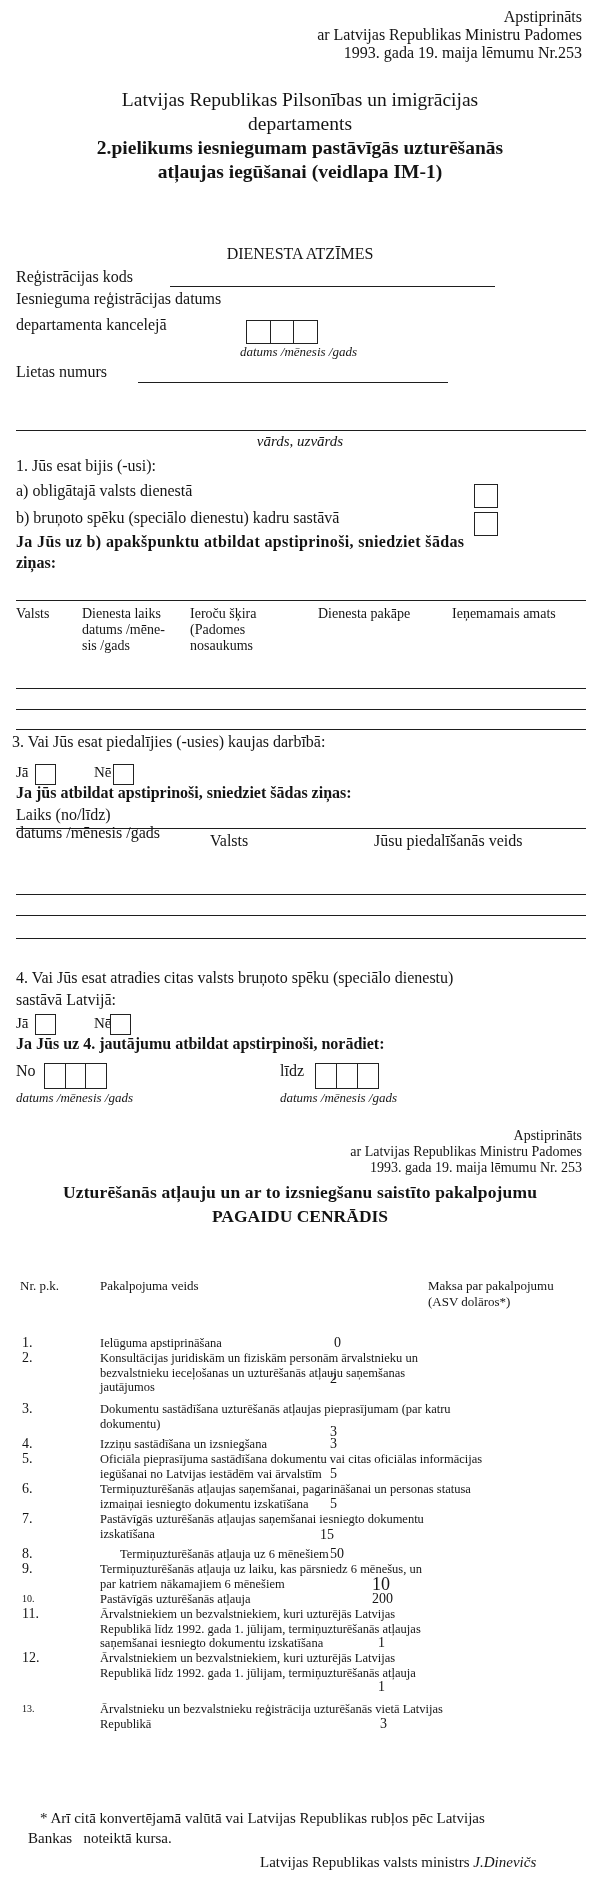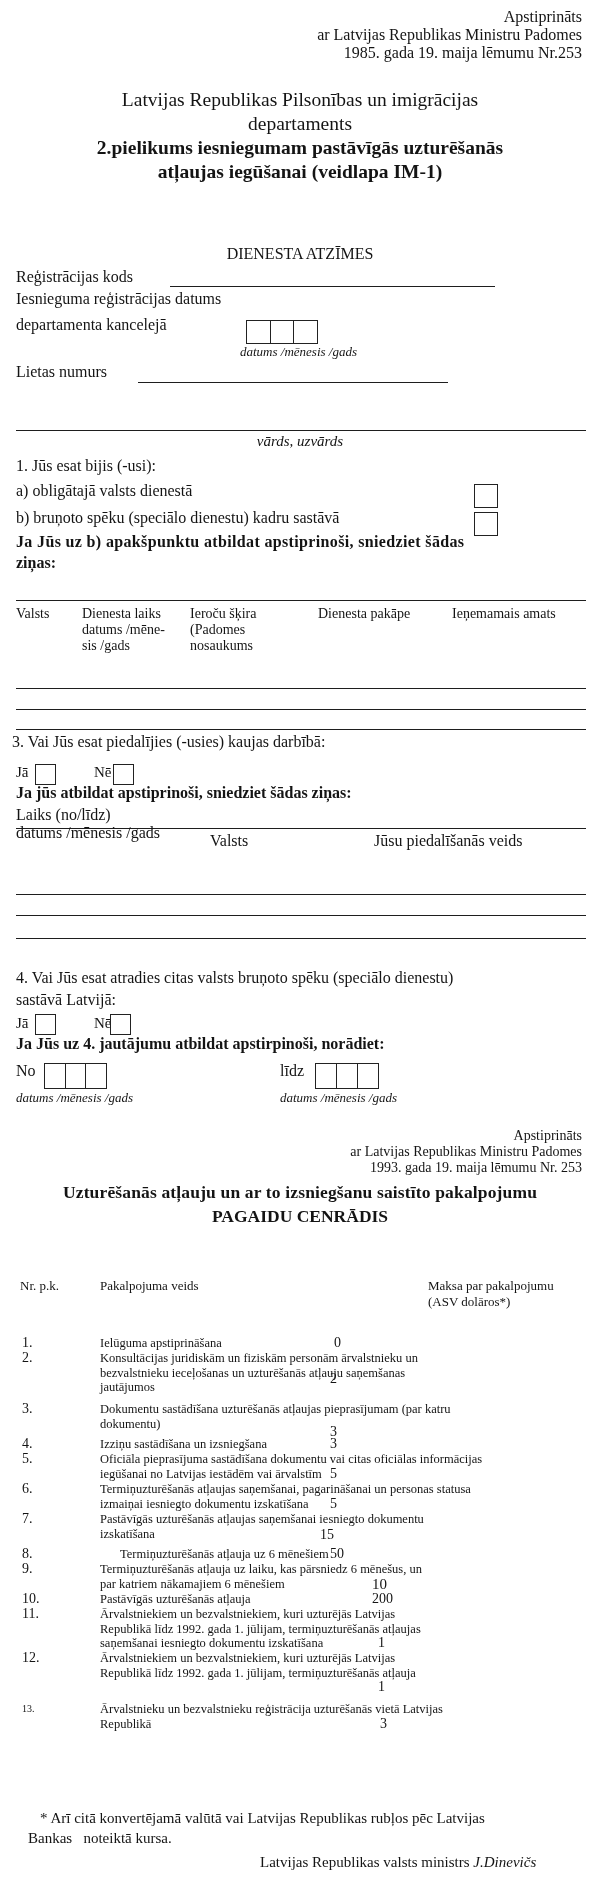--- a/index.html
+++ b/index.html
@@ -24,21 +24,21 @@
   .nw { white-space: nowrap; }
   .lh18 { line-height: 18px; }
   .lh16 { line-height: 16px; }
 </style>
 </head>
 <body>
 
 <div class="abs right f16 lh18" style="right:18px; top:8px; width:440px;">
   <div>Apstiprināts</div>
   <div>ar Latvijas Republikas Ministru Padomes</div>
-  <div>1985. gada 19. maija lēmumu Nr.253</div>
+  <div>1993. gada 19. maija lēmumu Nr.253</div>
 </div>
 
 <div class="abs center" style="left:0; width:600px; top:88px;">
   <div class="f19" style="line-height:24px;">Latvijas Republikas Pilsonības un imigrācijas</div>
   <div class="f19" style="line-height:24px;">departaments</div>
   <div class="f19 bold" style="line-height:24px;">2.pielikums iesniegumam pastāvīgās uzturēšanās</div>
   <div class="f19 bold" style="line-height:24px;">atļaujas iegūšanai (veidlapa IM-1)</div>
 </div>
 
 <div class="abs center f16" style="left:0; width:600px; top:245px;">DIENESTA ATZĪMES</div>
@@ -217,24 +217,24 @@
         <div style="height: 14.5px;">Termiņuzturēšanās atļauja uz 6 mēnešiem</div>
       </div>
       <div class="abs" style="font-size: 14px; left: 330px; top: 0px;">50</div>
     </div>
     <div class="abs f12" style="left: 0px; top: 226px; width: 600px; line-height: 14.5px;">
       <div class="abs" style="left: 22px; top: 0px; font-size: 14px;">9.</div>
       <div class="abs nw" style="left: 100px; top: 0px;">
         <div style="height: 14.5px;">Termiņuzturēšanās atļauja uz laiku, kas pārsniedz 6 mēnešus, un</div>
         <div style="height: 14.5px;">par katriem nākamajiem 6 mēnešiem</div>
       </div>
-      <div class="abs" style="font-size: 15px; left: 372px; top: 14.5px;">10</div>
+      <div class="abs" style="font-size: 18px; left: 372px; top: 14.5px;">10</div>
     </div>
     <div class="abs f12" style="left: 0px; top: 256px; width: 600px; line-height: 14.5px;">
-      <div class="abs" style="left: 22px; top: 0px; font-size: 14px; text-align: center;">10.</div>
+      <div class="abs" style="left: 22px; top: 0px; font-size: 10px; text-align: center;">10.</div>
       <div class="abs nw" style="left: 100px; top: 0px;">
         <div style="height: 14.5px;">Pastāvīgās uzturēšanās atļauja</div>
       </div>
       <div class="abs" style="font-size: 14px; left: 372px; top: 0px;">200</div>
     </div>
     <div class="abs f12" style="left: 0px; top: 271px; width: 600px; line-height: 14.5px;">
       <div class="abs" style="left: 22px; top: 0px; font-size: 14px;">11.</div>
       <div class="abs nw" style="left: 100px; top: 0px;">
         <div style="height: 14.5px;">Ārvalstniekiem un bezvalstniekiem, kuri uzturējās Latvijas</div>
         <div style="height: 14.5px;">Republikā līdz 1992. gada 1. jūlijam, termiņuzturēšanās atļaujas</div>

